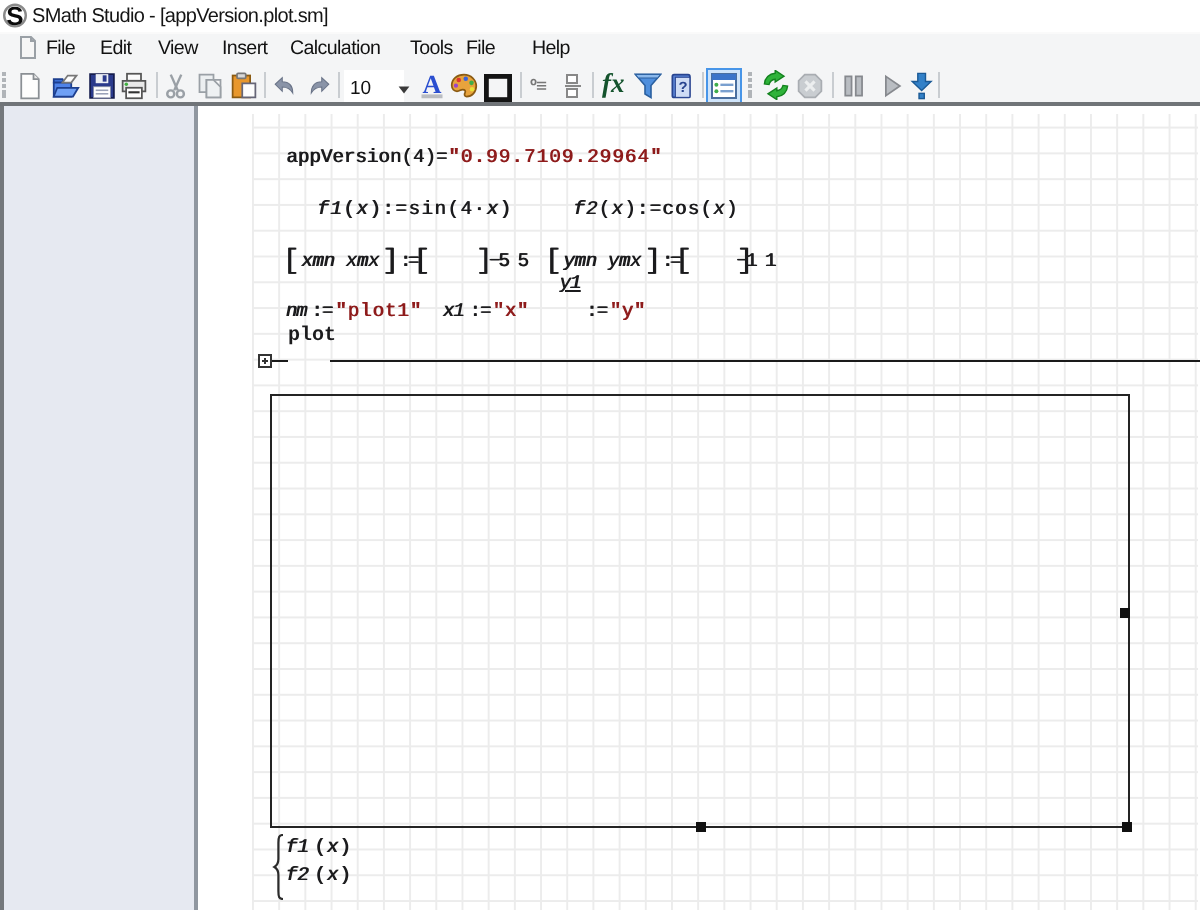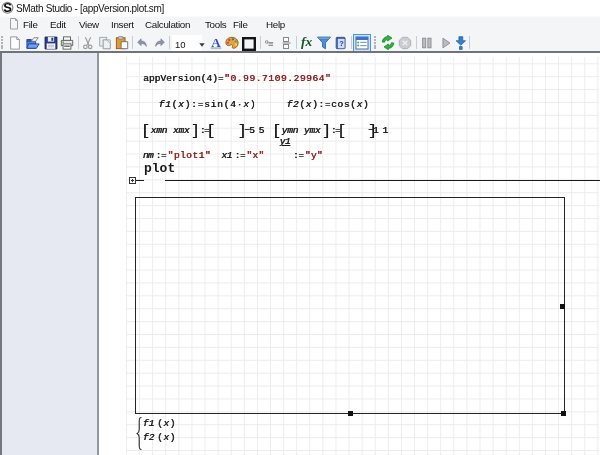--- a/index.html
+++ b/index.html
@@ -256,21 +256,21 @@
   <div class="m red" style="left:167.5px;top:151px;letter-spacing:0.45px;">"plot1"</div>
   <div class="m" style="left:221.3px;top:151px;letter-spacing:-0.6px;"><i>x1</i></div>
   <div class="m" style="left:234.6px;top:151px;letter-spacing:-0.5px;">:=</div>
   <div class="m red" style="left:246.2px;top:151px;letter-spacing:0.3px;">"x"</div>
   <div class="m" style="left:279.6px;top:137px;letter-spacing:-0.6px;text-decoration:underline;"><i>y1</i></div>
   <div class="m" style="left:292.9px;top:151px;letter-spacing:-0.5px;">:=</div>
   <div class="m red" style="left:304.7px;top:151px;letter-spacing:0.3px;">"y"</div>
 
   <div class="abs" id="area-box"></div>
   <div class="abs" id="area-dash"></div>
-  <div class="m" style="left:144px;top:164px;font-size:13px;text-shadow:none;font-weight:bold;">plot</div>
+  <div class="m" style="left:144px;top:164px;font-size:10px;text-shadow:none;font-weight:bold;">plot</div>
   <div class="abs" id="area-line"></div>
   <div class="abs" id="plotrect"></div>
   <div class="handle" style="left:560px;top:303.5px;"></div>
   <div class="handle" style="left:347.5px;top:411px;"></div>
   <div class="handle" style="left:561px;top:411px;"></div>
 
   <svg class="abs" style="left:135.2px;top:417px" width="8" height="33" viewBox="0 0 8 33">
     <path d="M6.5 0.5 C4.5 0.5 4.2 1.5 4.2 4.5 L4.2 12.5 C4.2 15 3.4 15.8 2.2 16.5 C3.4 17.2 4.2 18 4.2 20.5 L4.2 28.5 C4.2 31.5 4.5 32.5 6.5 32.5" fill="none" stroke="#2b2b2b" stroke-width="1.1"></path>
   </svg>
   <div class="m" style="left:142.8px;top:418.5px;"><i>f1</i></div>

